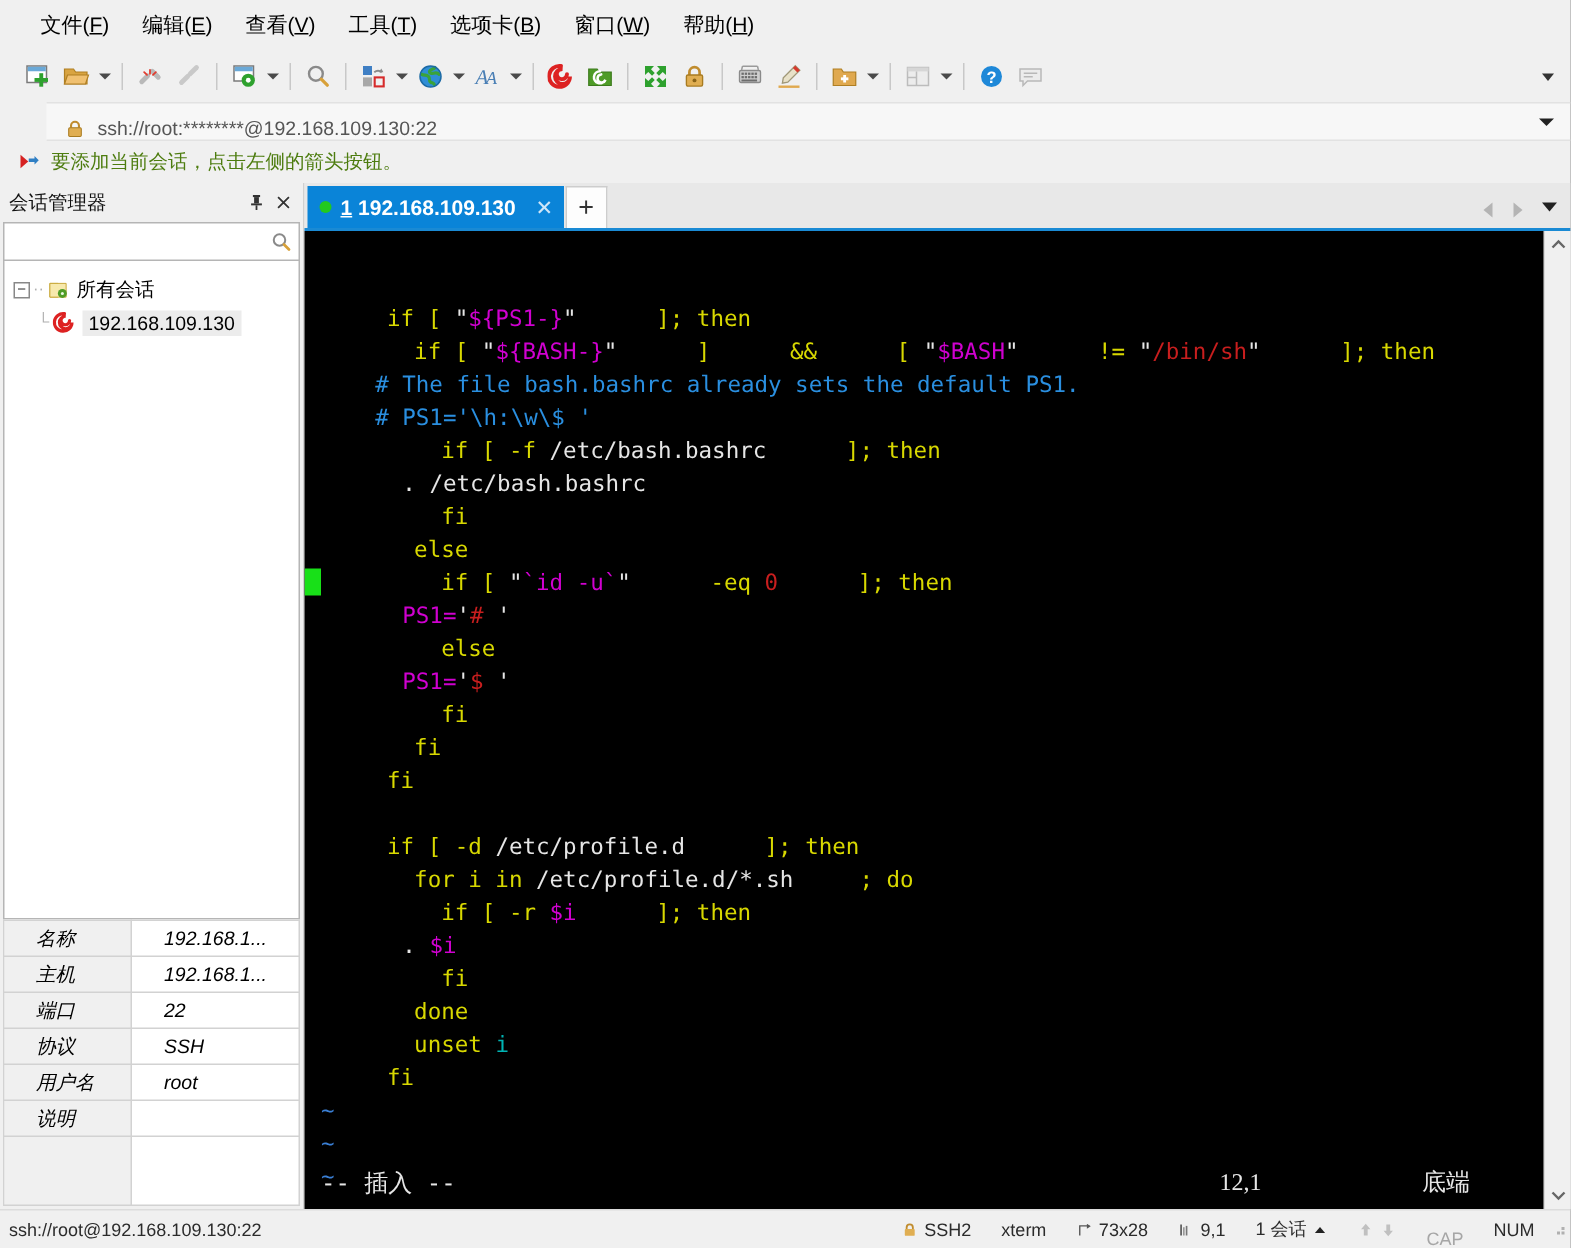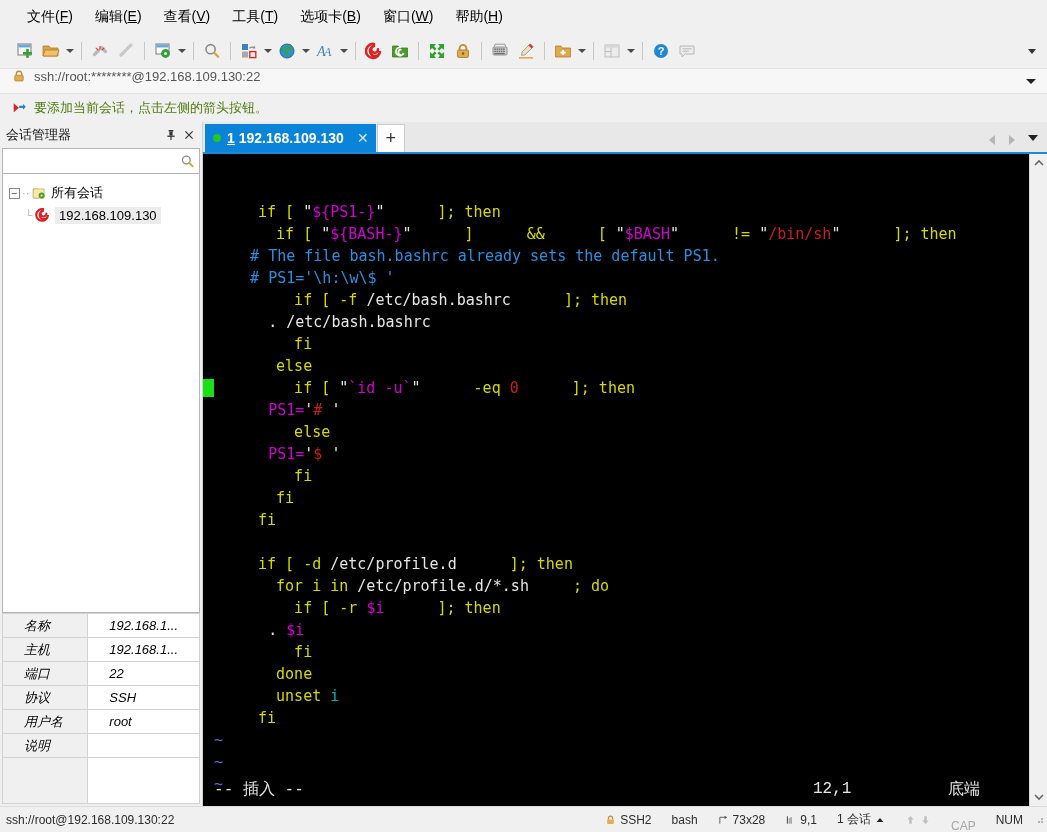--- a/index.html
+++ b/index.html
@@ -53,22 +53,23 @@
   }
   .tb-overflow:after {
     content:""; width:0;height:0;
     border-left:4px solid transparent;border-right:4px solid transparent;border-top:5px solid #333;
   }
 
   
   .addrbar {
     height: 26px; background: #f7f7f7; border-top: 1px solid #e2e2e2;
     border-bottom: 1px solid #e2e2e2;
-    display: flex; align-items: flex-start; padding-left: 12px; flex: 0 0 auto;
+    display: flex; align-items: flex-end; padding-left: 12px; flex: 0 0 auto;
     position: relative;
+    margin-left: 31px;
   }
   .addr-text { margin-left: 8px; font-size: 13px; color: #555; }
   .addr-drop {
     position: absolute; right: 6px; top: 0; bottom: 0;
     display: flex; align-items: center; justify-content: center; width: 20px;
   }
   .addr-drop:after {
     content:""; width:0;height:0;
     border-left:5px solid transparent;border-right:5px solid transparent;border-top:5px solid #222;
   }
@@ -172,21 +173,21 @@
   .c-tilde  { color: #3a7fd5; }
   .cursor {
     position: absolute; left: -11px; top: 2px; width: 11px; height: 18px;
     background: #18e018;
   }
   .statusline {
     position: absolute; left: 0; right: 0; bottom: 4px; height: 24px;
     color: #e6e6e6; font-family: "Liberation Sans", sans-serif; font-size: 16px;
   }
   .sl-mode { position: absolute; left: 11px; top: 0; font-family: "DejaVu Sans Mono", monospace; }
-  .sl-pos  { position: absolute; left: 610px; top: 0; font-family: Liberation Mono, monospace; }
+  .sl-pos  { position: absolute; left: 610px; top: 0; font-family: Liberation Serif, serif; }
   .sl-end  { position: absolute; left: 745px; top: 0; }
 
   .term-scroll {
     width: 18px; flex: 0 0 18px; background: #f0f0f0; border-left: 1px solid #d9d9d9;
     display: flex; flex-direction: column; align-items: center;
   }
   .scroll-btn {
     width: 18px; height: 18px; display: flex; align-items: center; justify-content: center;
     color: #555; font-size: 10px; background: #f0f0f0;
   }
@@ -572,21 +573,21 @@
     <span class="sb-cell">
       <span>
         <svg width="11" height="12" viewBox="0 0 18 18">
           <path d="M5.6 8V6.2a3.4 3.4 0 0 1 6.8 0V8" fill="none" stroke="#c08c2e" stroke-width="2"></path>
           <rect x="3.6" y="8" width="10.8" height="7.4" rx="1" fill="#e0ae52"></rect>
         </svg>
       </span>
       <span>SSH2</span>
     </span>
     <span class="sb-cell">
-      <span>bash</span>
+      <span>xterm</span>
     </span>
     <span class="sb-cell">
       <span>
         <svg width="11" height="12" viewBox="0 0 12 12">
           <path d="M2 10V3h7" fill="none" stroke="#555" stroke-width="1"></path>
           <path d="M7.2 1.4L10 3.2 7.2 5z" fill="#555"></path>
         </svg>
       </span>
       <span>73x28</span>
     </span>

